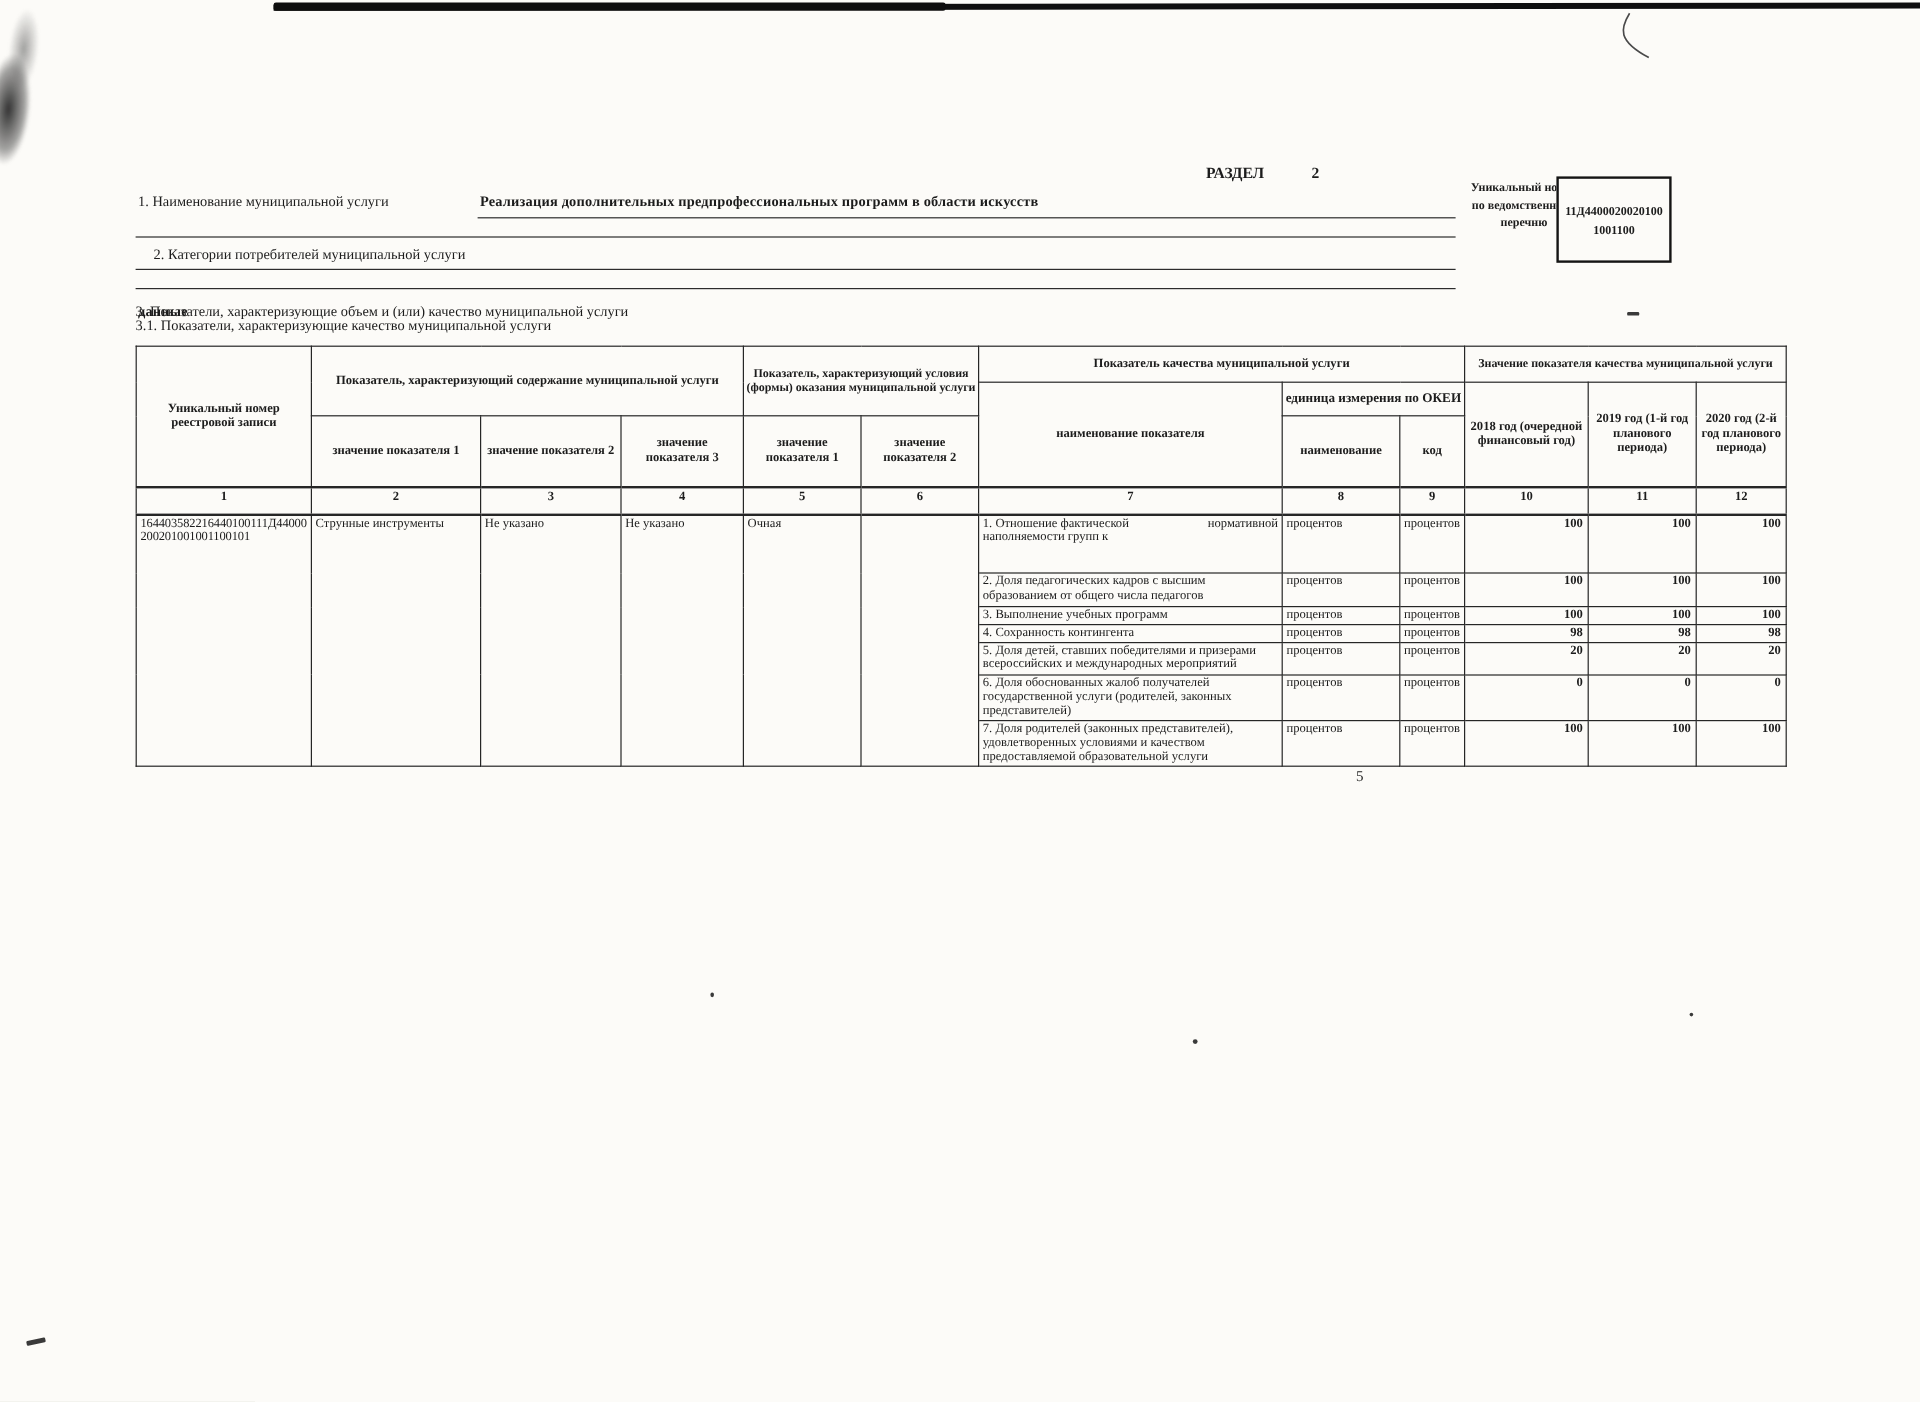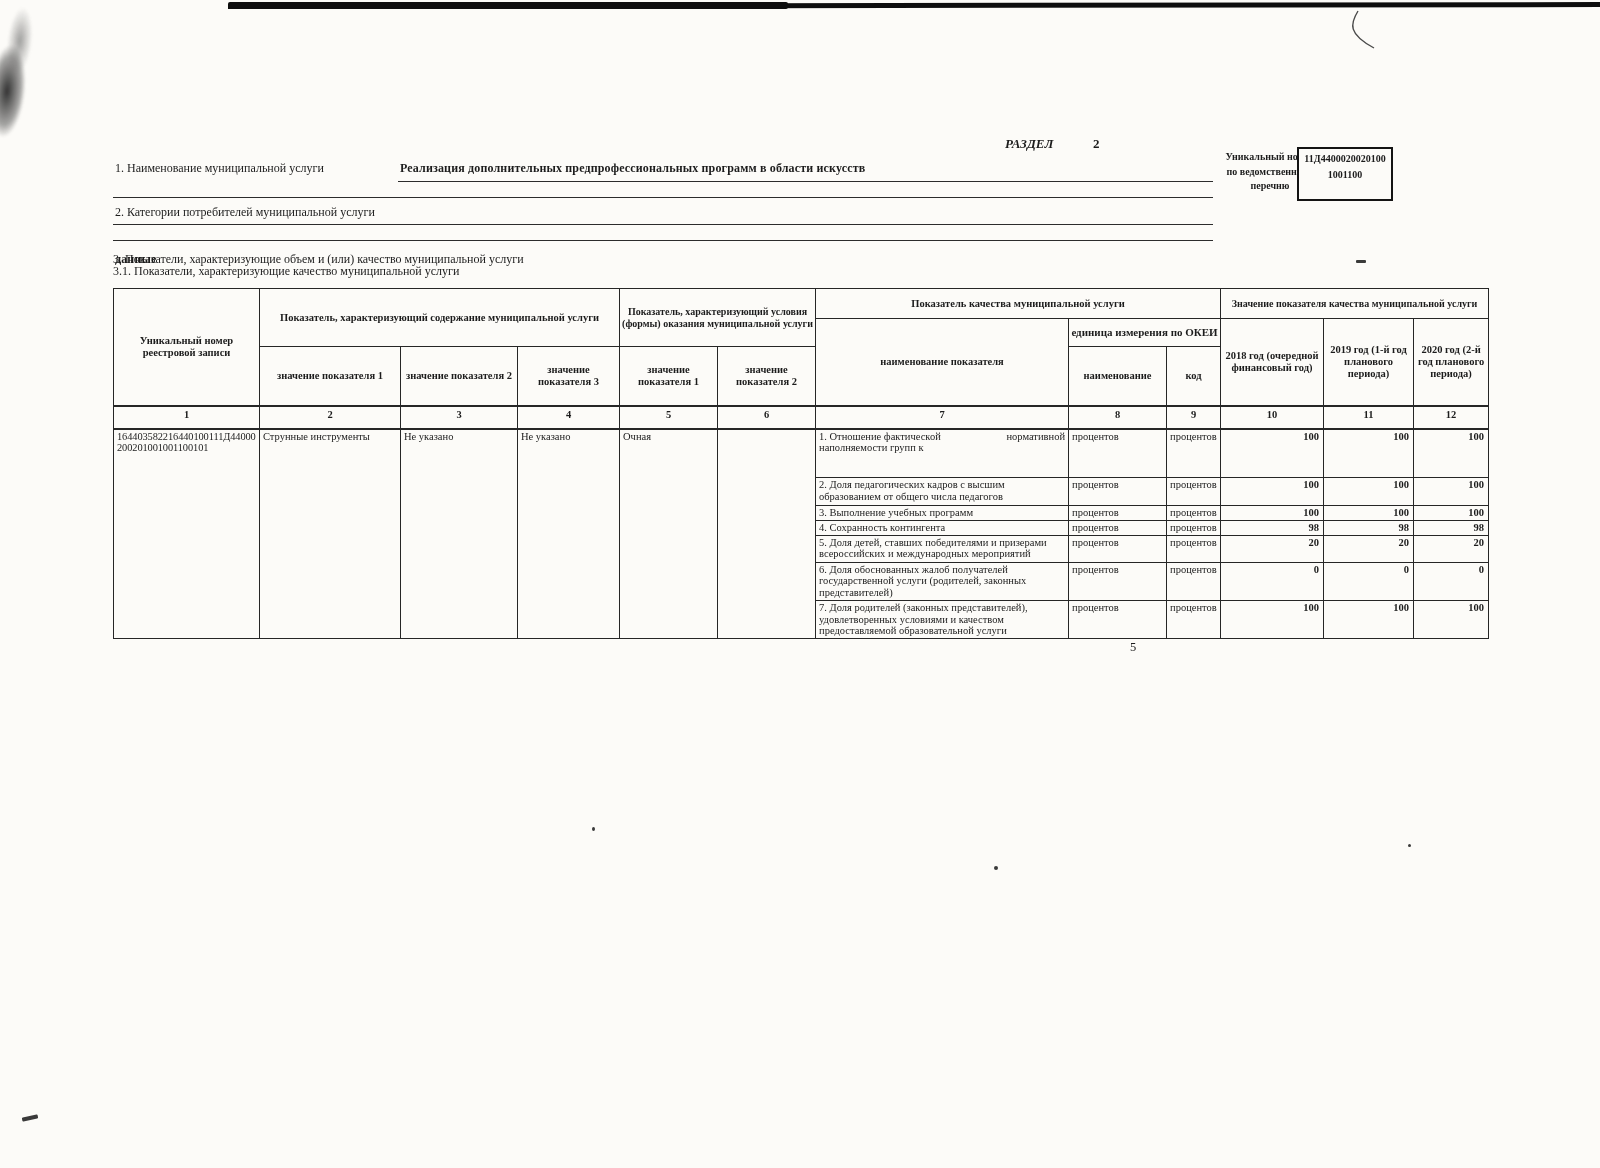--- a/index.html
+++ b/index.html
@@ -18,25 +18,25 @@
   .art-topbar2{left:228px;top:2px;width:560px;height:7px;background:#0e0e0e;border-radius:2px;}
   .art-smudge{left:-8px;top:6px;width:44px;height:138px;
     background:
       radial-gradient(ellipse 55% 45% at 38% 62%, rgba(30,30,30,.9), rgba(60,60,60,.45) 55%, rgba(120,120,120,0) 75%),
       radial-gradient(ellipse 40% 35% at 55% 25%, rgba(70,70,70,.5), rgba(120,120,120,0) 70%);
     filter:blur(1.2px);transform:rotate(6deg);}
   .speck{background:#3a3a3a;border-radius:50%;}
   .dash{background:#3a3a3a;border-radius:1px;}
   
   .part-title{left:455px;top:106px;width:800px;text-align:center;font-size:13.5px;font-weight:700;white-space:nowrap;}
-  .section-label{left:1005px;top:136px;font-size:13px;font-weight:700;font-style:italic;}
+  .section-label{left:1005px;top:136px;font-size:13px;font-weight:700;}
   .section-number{left:1093px;top:136px;font-size:13px;font-weight:700;}
   .reg-label{left:1222px;top:150px;width:96px;text-align:center;font-size:10px;font-weight:700;line-height:1.45;}
   .reg-box{left:1297px;top:147px;width:92px;height:48px;border:2px solid #141414;text-align:center;
-    font-size:10px;font-weight:700;line-height:1.55;padding-top:2px;background:#fcfbf8;}
+    font-size:10px;font-weight:700;line-height:1.55;padding-top:20px;background:#fcfbf8;}
   
   .svc-label{font-size:12px;font-weight:400;white-space:nowrap;}
   .svc-value{font-size:12px;font-weight:700;white-space:nowrap;letter-spacing:.15px;}
   .rule{height:0;border-top:1.6px solid #2c2c2c;}
   .sec3{font-size:12px;white-space:nowrap;}
   
   table.qt{position:absolute;left:113px;top:288px;width:1375px;border-collapse:collapse;table-layout:fixed;
     font-size:10.5px;}
   table.qt td{border:1.6px solid #262626;vertical-align:top;padding:1px 3px;line-height:1.12;
     overflow:hidden;word-wrap:break-word;}
@@ -76,21 +76,21 @@
   <div class="abs reg-box">
     <div>11Д4400020020100</div>
     <div>1001100</div>
   </div>
 
   <div class="abs svc-label" style="left:115px;top:161px;">1. Наименование муниципальной услуги</div>
   <div class="abs svc-value" style="left:400px;top:161px;">Реализация дополнительных предпрофессиональных программ в области искусств</div>
   <div class="abs rule" style="left:398px;top:181px;width:815px;"></div>
   <div class="abs rule" style="left:113px;top:197px;width:1100px;"></div>
 
-  <div class="abs svc-label" style="left:115px;top:205px;">2. Категории потребителей муниципальной услуги</div>
+  <div class="abs svc-label" style="left:128px;top:205px;">2. Категории потребителей муниципальной услуги</div>
   <div class="abs rule" style="left:113px;top:224px;width:1100px;"></div>
   <div class="abs svc-value" style="left:115px;top:224px;margin-top:28px;">данные</div>
   <div class="abs rule" style="left:113px;top:240px;width:1100px;"></div>
 
   <div class="abs sec3" style="left:113px;top:252px;">3. Показатели, характеризующие объем и (или) качество муниципальной услуги</div>
   <div class="abs sec3" style="left:113px;top:264px;">3.1. Показатели, характеризующие качество муниципальной услуги</div>
 
   <table class="qt">
     <colgroup>
       <col style="width:146px">

